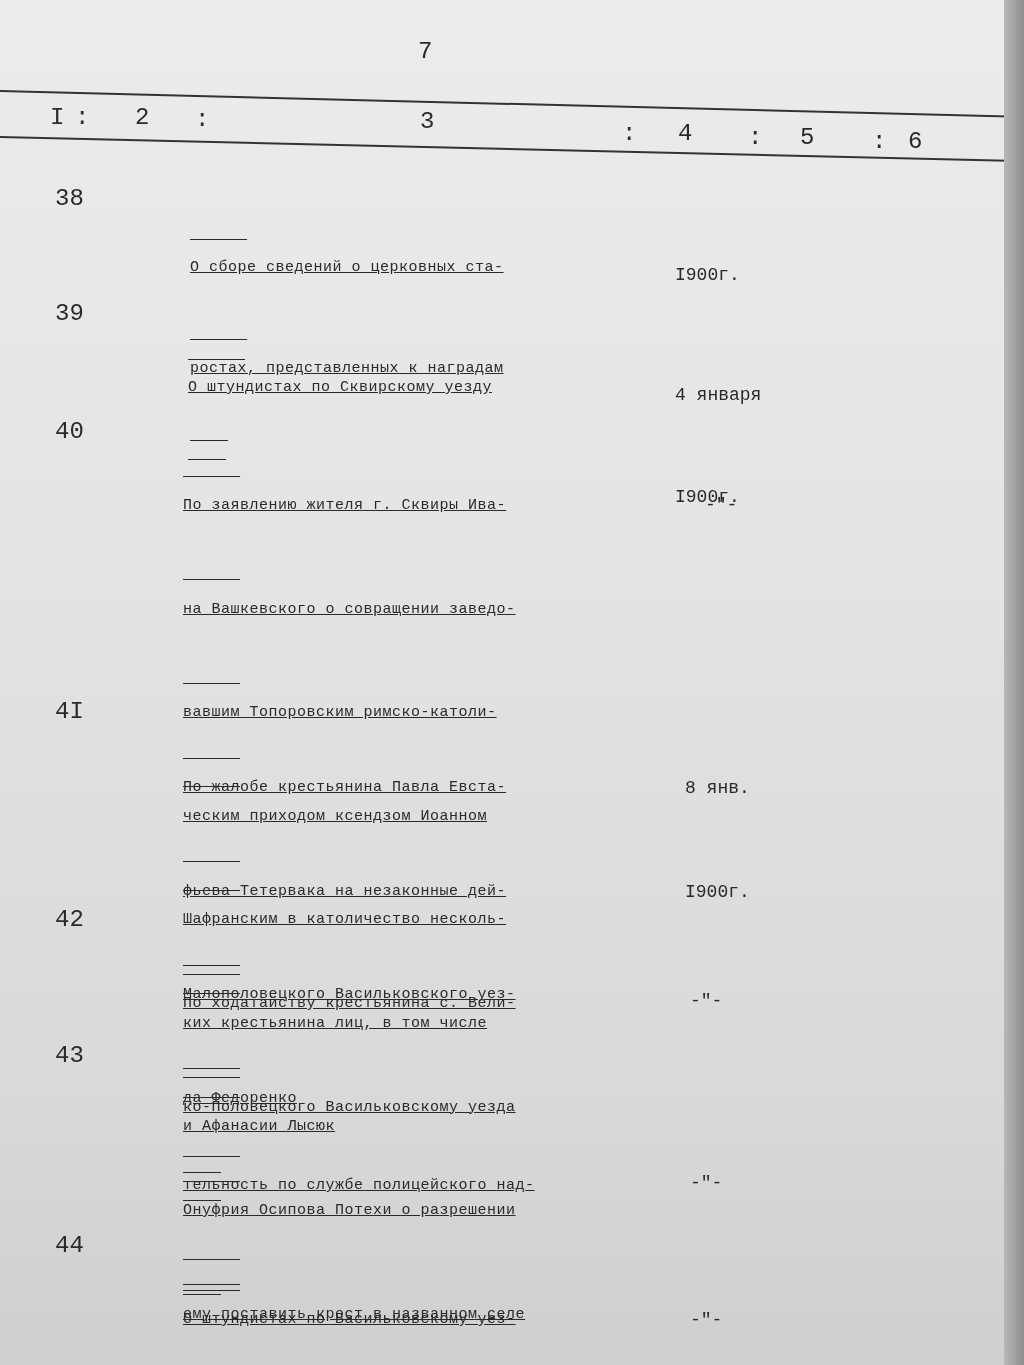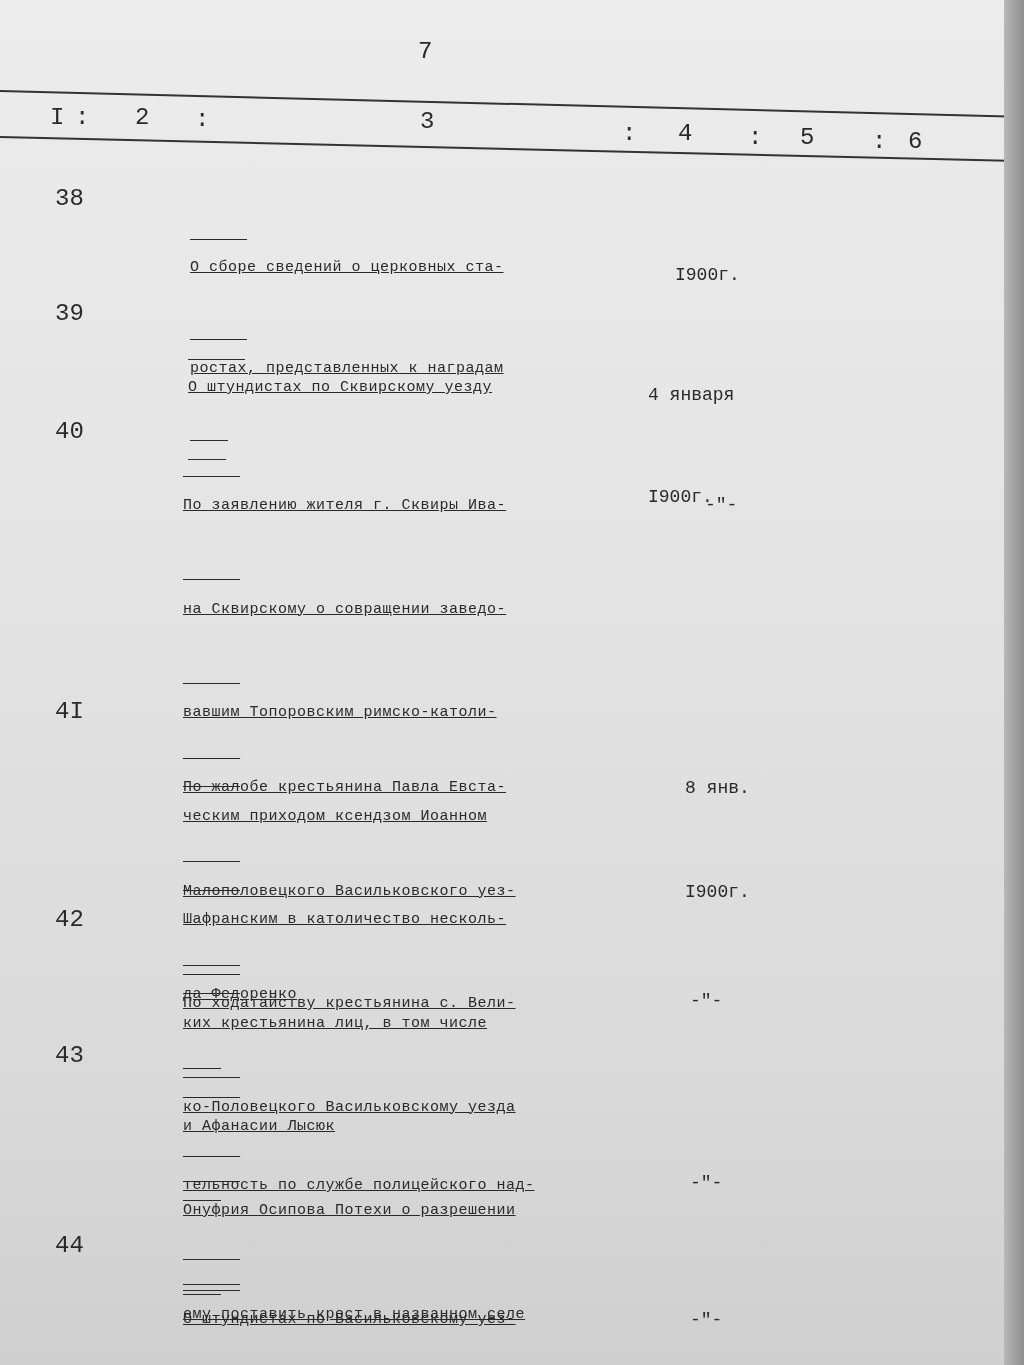--- a/index.html
+++ b/index.html
@@ -76,46 +76,47 @@
     <div class="entry-date" style="top:192px;left:675px">
       <div>I900г.</div>
     </div>
   </div>
 
   <div>
     <span class="entry-num" style="top:300px">39</span>
     <div class="entry-text" style="top:304px;left:188px">
       <div>О штундистах по Сквирскому уезду</div>
     </div>
-    <div class="entry-date" style="top:310px;left:648px;line-height:34px">
+    <div class="entry-date" style="top:310px;left:675px;line-height:34px">
       <div>4 января</div>
       <div style="padding-left:0">I900г.</div>
     </div>
   </div>
 
   <div>
     <span class="entry-num" style="top:418px">40</span>
     <div class="entry-text" style="top:420px;left:183px;line-height:34.5px">
       <div>По заявлению жителя г. Сквиры Ива-</div>
-      <div>на Сквирскому о совращении заведо-</div>
+      <div>на Вашкевского о совращении заведо-</div>
       <div>вавшим Топоровским римско-католи-</div>
       <div>ческим приходом ксендзом Иоанном</div>
       <div>Шафранским в католичество несколь-</div>
       <div>ких крестьянина лиц, в том числе</div>
       <div>и Афанасии Лысюк</div>
     </div>
     <div class="entry-date" style="top:422px;left:705px">
       <div>-"-</div>
     </div>
   </div>
 
   <div>
     <span class="entry-num" style="top:698px">4I</span>
     <div class="entry-text" style="top:702px;left:183px;line-height:34.5px">
       <div>По жалобе крестьянина Павла Евста-</div>
+      <div>фьева Тетервака на незаконные дей-</div>
       <div>Малополовецкого Васильковского уез-</div>
       <div>да Федоренко</div>
     </div>
     <div class="entry-date" style="top:702px;left:685px;line-height:34.5px">
       <div>8 янв.</div>
       <div>I900г.</div>
     </div>
   </div>
 
   <div>

